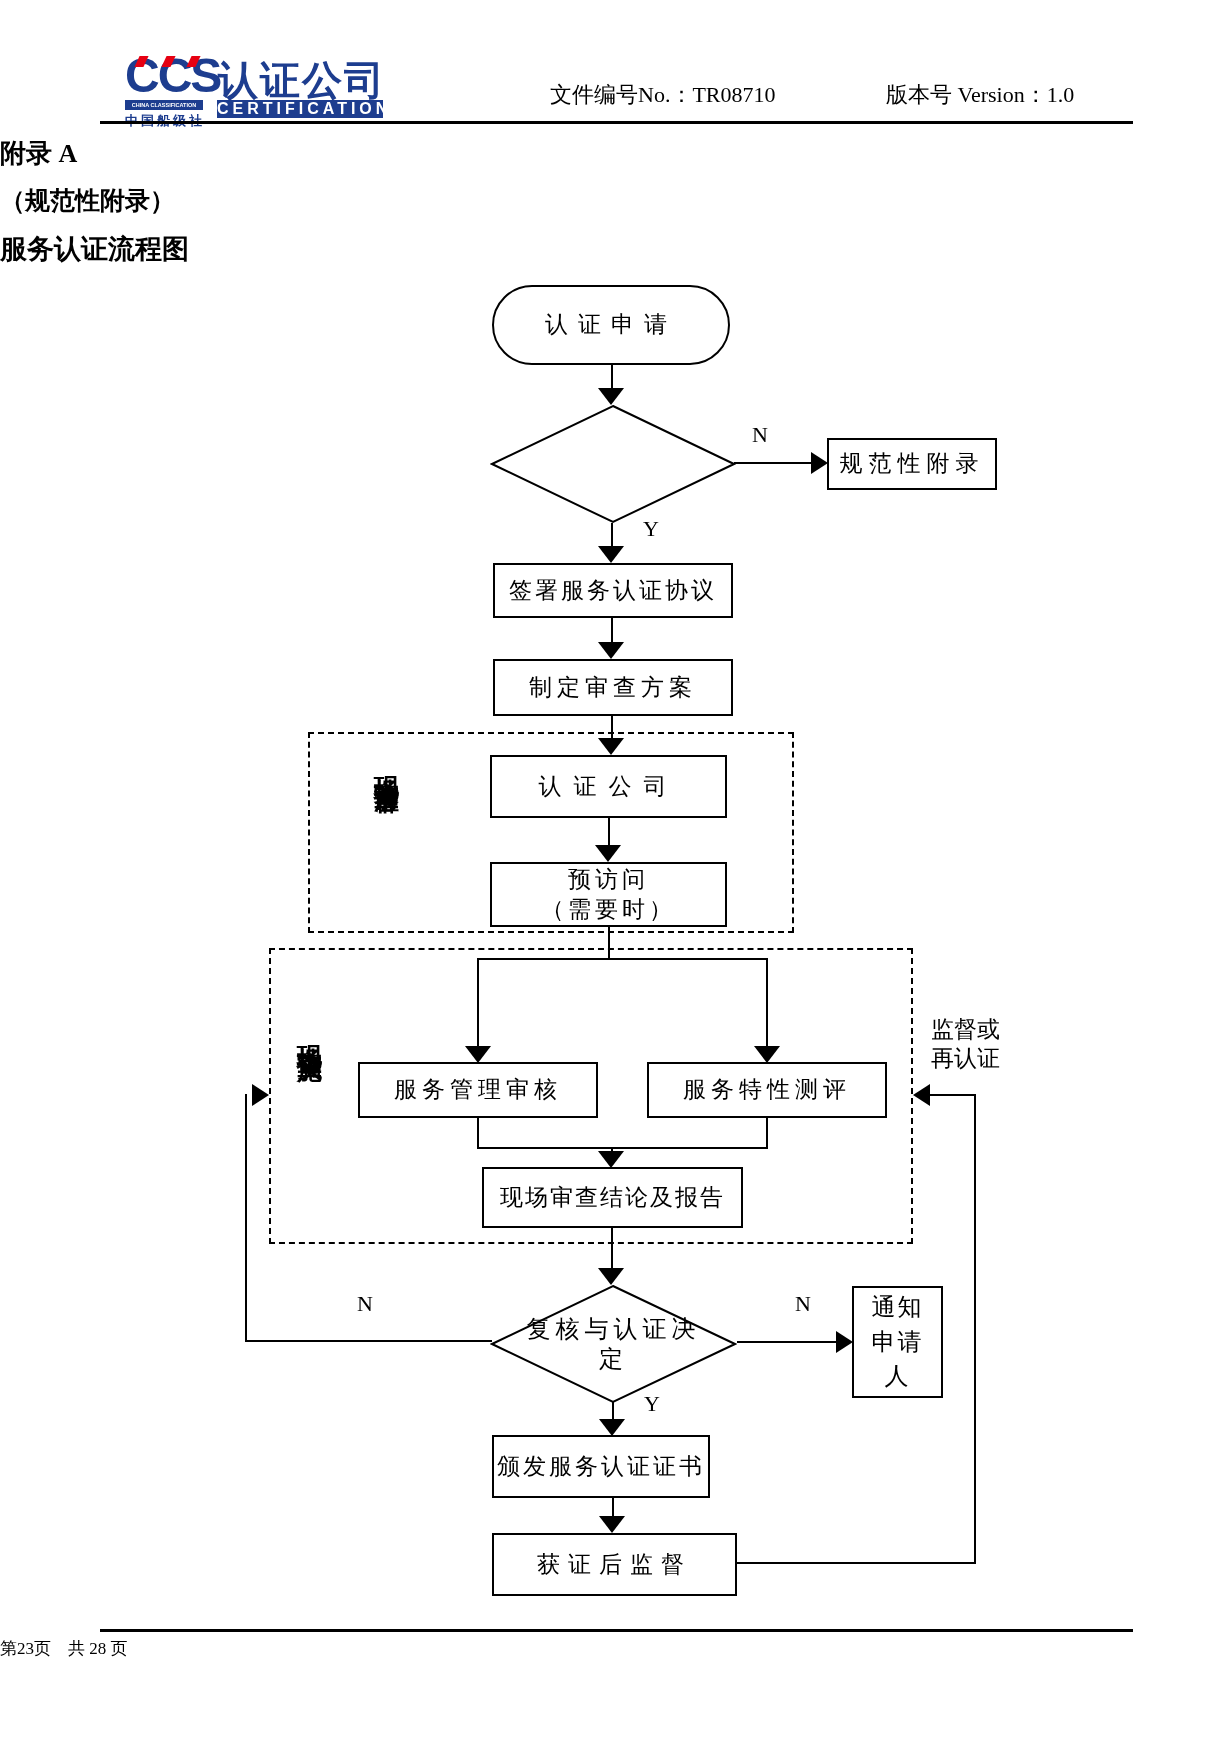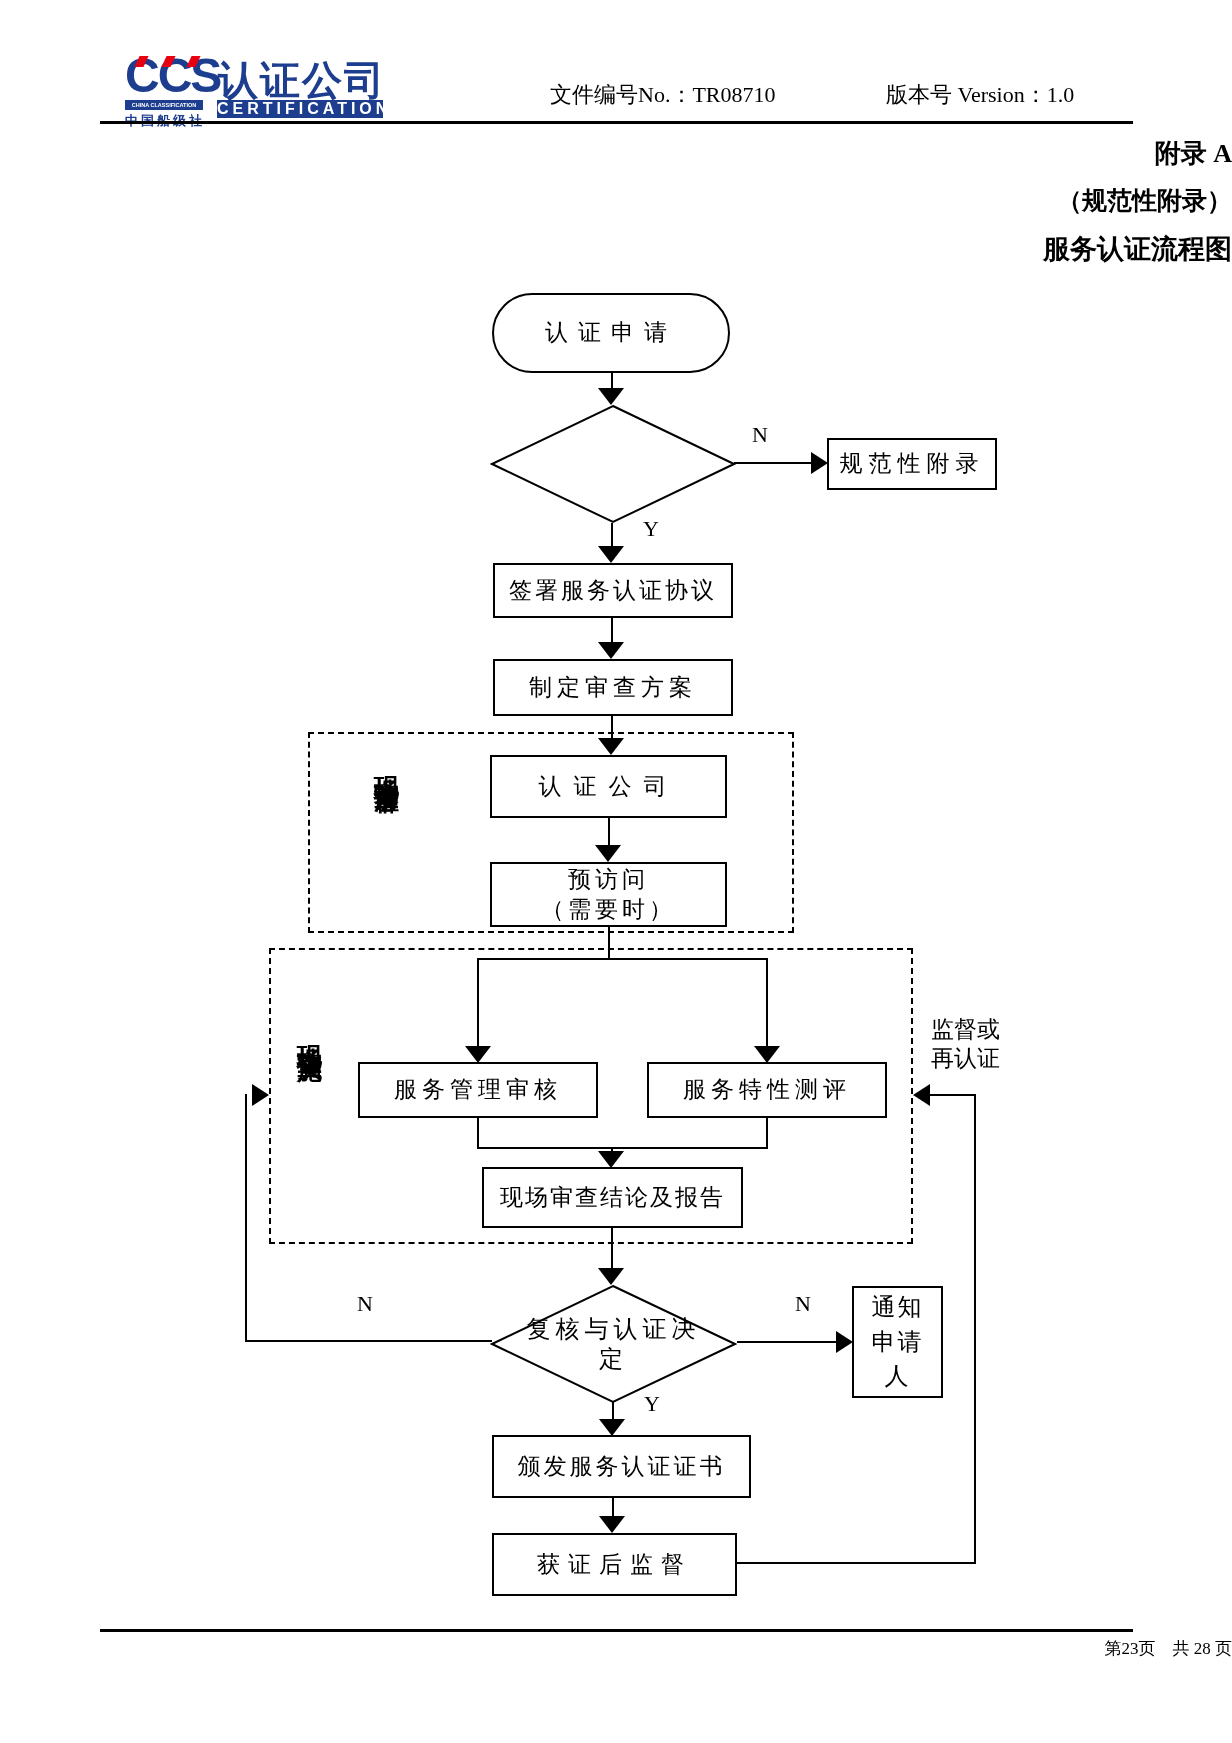--- a/index.html
+++ b/index.html
@@ -6,38 +6,38 @@
   .page{
     position:relative;width:1232px;height:1743px;background:#fff;margin:0 auto;
     font-family:"Liberation Serif","DejaVu Serif",serif;color:#000;overflow:hidden;
   }
   .abs{position:absolute;}
   .box{
     position:absolute;border:2px solid #000;background:#fff;
     display:flex;align-items:center;justify-content:center;text-align:center;
     font-size:23px;letter-spacing:4px;line-height:1.3;box-sizing:border-box;
   }
-  .stadium{border-radius:41px;margin-top:8px;}
+  .stadium{border-radius:41px;}
   .vline{position:absolute;width:2px;background:#000;}
   .hline{position:absolute;height:2px;background:#000;}
   .arrow-down{position:absolute;width:0;height:0;border-left:13px solid transparent;border-right:13px solid transparent;border-top:17px solid #000;}
   .arrow-right{position:absolute;width:0;height:0;border-top:11px solid transparent;border-bottom:11px solid transparent;border-left:17px solid #000;}
   .arrow-left{position:absolute;width:0;height:0;border-top:11px solid transparent;border-bottom:11px solid transparent;border-right:17px solid #000;}
   .group{position:absolute;border:2px dashed #000;background:transparent;box-sizing:border-box;}
   .vlabel{
     position:absolute;writing-mode:vertical-rl;text-orientation:upright;
     font-weight:bold;font-size:25px;letter-spacing:2px;line-height:1;
     font-family:"Liberation Sans","DejaVu Sans",sans-serif;
   }
   .edge-label{position:absolute;font-size:22px;font-family:"Liberation Serif","DejaVu Serif",serif;}
   .dlabel{
     position:absolute;display:flex;flex-direction:column;align-items:center;justify-content:center;
     text-align:center;font-size:24px;line-height:1.25;
   }
-  .title-line{position:absolute;left:0;width:1232px;text-align:right;font-weight:bold;
+  .title-line{position:absolute;left:0;width:1232px;text-align:left;font-weight:bold;
     font-family:"Liberation Serif","DejaVu Serif",serif;}
   .brand{color:#1d3d8f;font-family:"Liberation Sans","DejaVu Sans",sans-serif;}
   .bar{background:#1d3d8f;color:#fff;text-align:center;
     font-family:"Liberation Sans","DejaVu Sans",sans-serif;font-weight:bold;}
   svg{position:absolute;}
 </style>
 </head>
 <body>
 
 <div class="page">
@@ -158,20 +158,20 @@
   </svg>
   <div class="dlabel" style="left:490px;top:1284px;width:247px;height:120px;">
     <span style="letter-spacing:5px;">复核与认证决</span>
     <span style="letter-spacing:5px;">定</span>
   </div>
 
   <div class="box" style="left:852px;top:1286px;width:91px;height:112px;letter-spacing:2px;">
     <span style="display:block;width:56px;font-size:24px;line-height:1.45;">通知申请人</span>
   </div>
 
-  <div class="box" style="left:492px;top:1435px;width:259px;height:63px;letter-spacing:3px;">颁发服务认证证书</div>
+  <div class="box" style="left:492px;top:1435px;width:218px;height:63px;letter-spacing:3px;">颁发服务认证证书</div>
 
   <div class="box" style="left:492px;top:1533px;width:245px;height:63px;letter-spacing:8px;">获证后监督</div>
 
   <div class="abs" style="left:100px;top:1629px;width:1033px;height:3px;background:#000;"></div>
   <div class="title-line" style="top:1637px;font-size:17px;font-weight:normal;">第23页　共 28 页</div>
 
 </div>
 
 </body></html>

